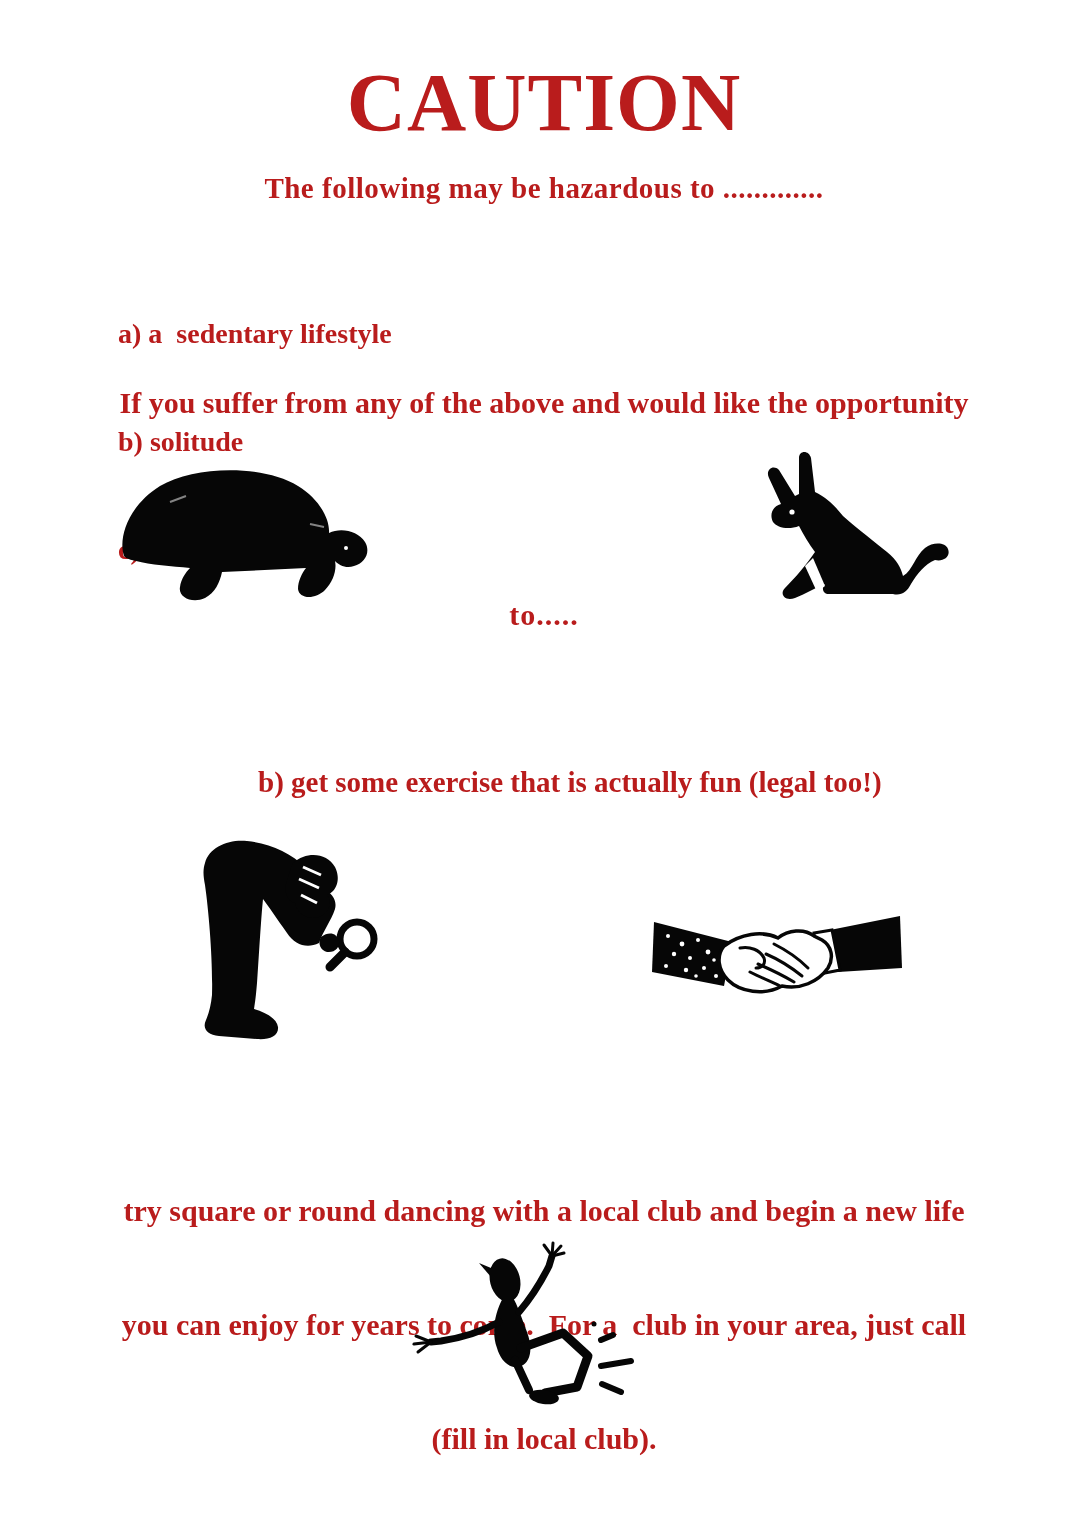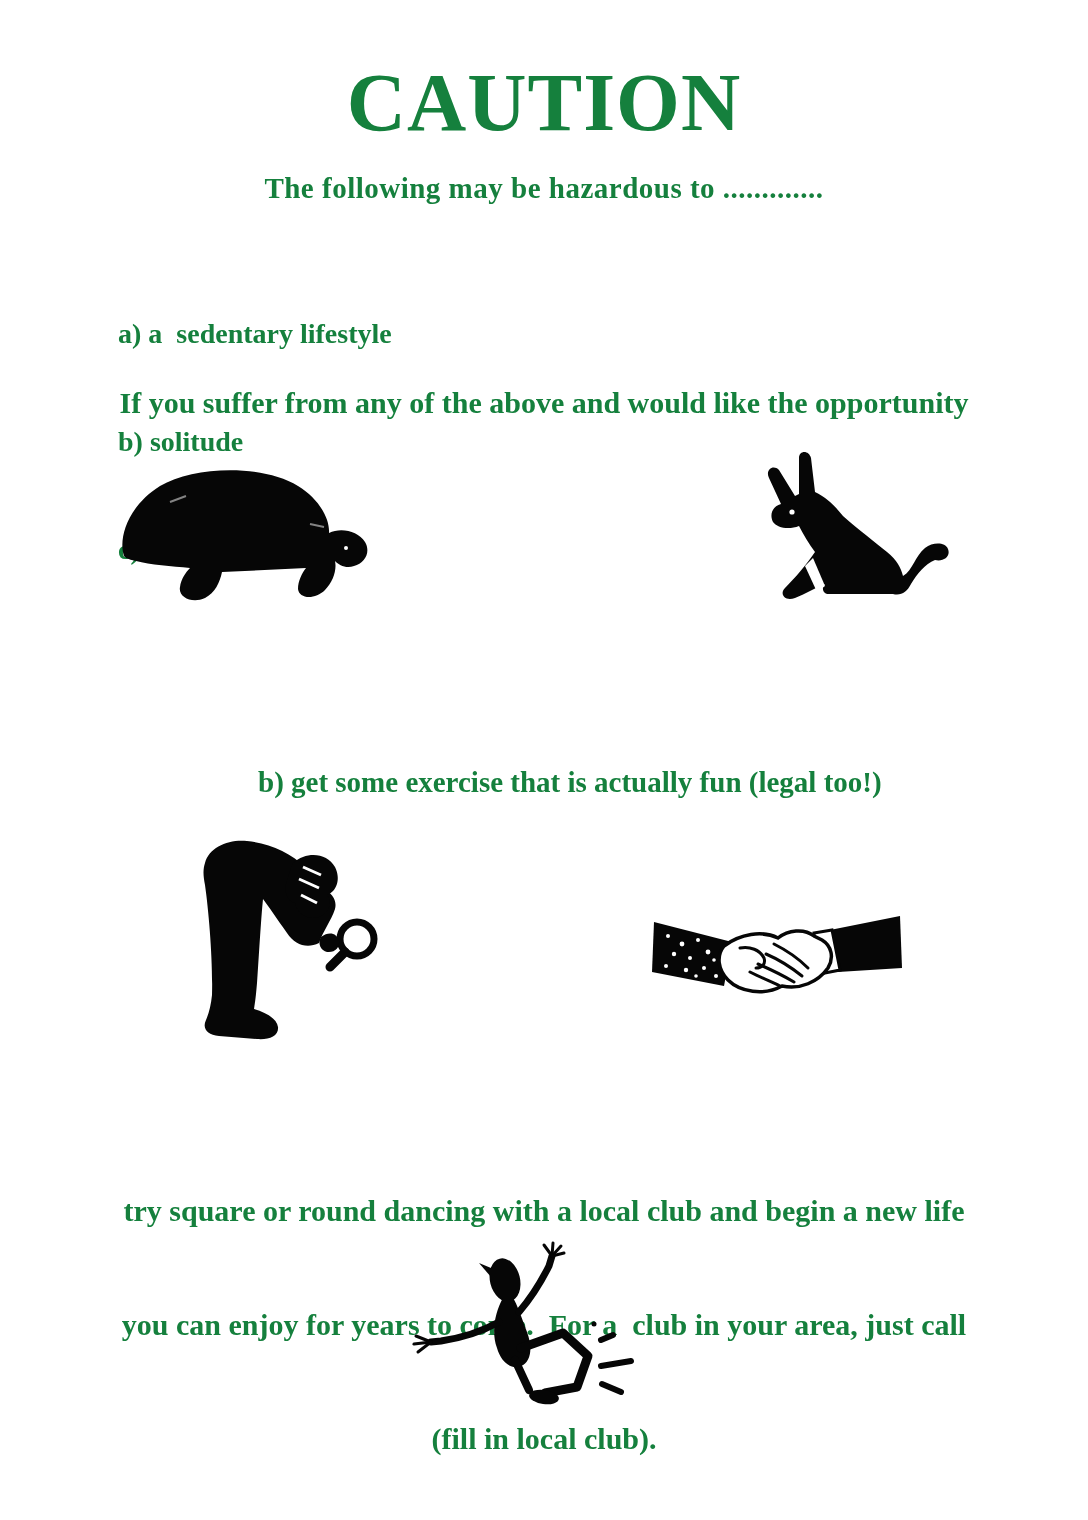--- a/index.html
+++ b/index.html
@@ -2,21 +2,21 @@
 <html><head>
 <meta charset="utf-8">
 <style>
   html,body{margin:0;padding:0;background:#e8e8e8;}
   .page{
     position:relative;
     width:1088px;height:1520px;
     margin:0 auto;
     background:#ffffff;
     font-family:"Liberation Serif","DejaVu Serif",serif;
-    color:#15803d;
+    color:#b91c1c;
     overflow:hidden;
   }
   .abs{position:absolute;}
   .centered{left:0;width:1088px;text-align:center;}
   .title{
     top:62px;
     font-size:82px;
     font-weight:700;
     line-height:1;
     letter-spacing:1px;
@@ -97,20 +97,21 @@
         C148,122 150,108 160,100 C168,94 180,94 183,101 C186,109 178,114 170,112
         C160,116 152,126 146,136 C142,144 136,148 128,146
         L64,146 C58,146 56,140 60,136
         C50,140 40,146 30,150 C20,154 14,146 20,140
         C30,130 42,116 50,104 C44,96 38,86 34,78 C24,82 12,80 8,74 Z"></path>
       <polygon points="40,118 52,144 60,138 48,110" fill="#ffffff"></polygon>
       <circle cx="27" cy="64" r="2.6" fill="#ffffff"></circle>
     </svg>
   </div>
 
+  <div class="abs centered to-line">to.....</div>
 
   <div class="abs list list-2">
     <div>b) get some exercise that is actually fun (legal too!)</div>
   </div>
 
   <div class="art" style="left:175px;top:833px;width:215px;height:220px;" role="img" aria-label="man bent over inspecting a boot through a magnifying glass">
     <svg viewBox="0 0 215 220" xmlns="http://www.w3.org/2000/svg">
 
       <path fill="#060606" d="M30,30 C34,14 54,6 72,8 C94,10 116,20 130,34
         C138,42 146,50 152,58 C158,62 162,68 160,76

